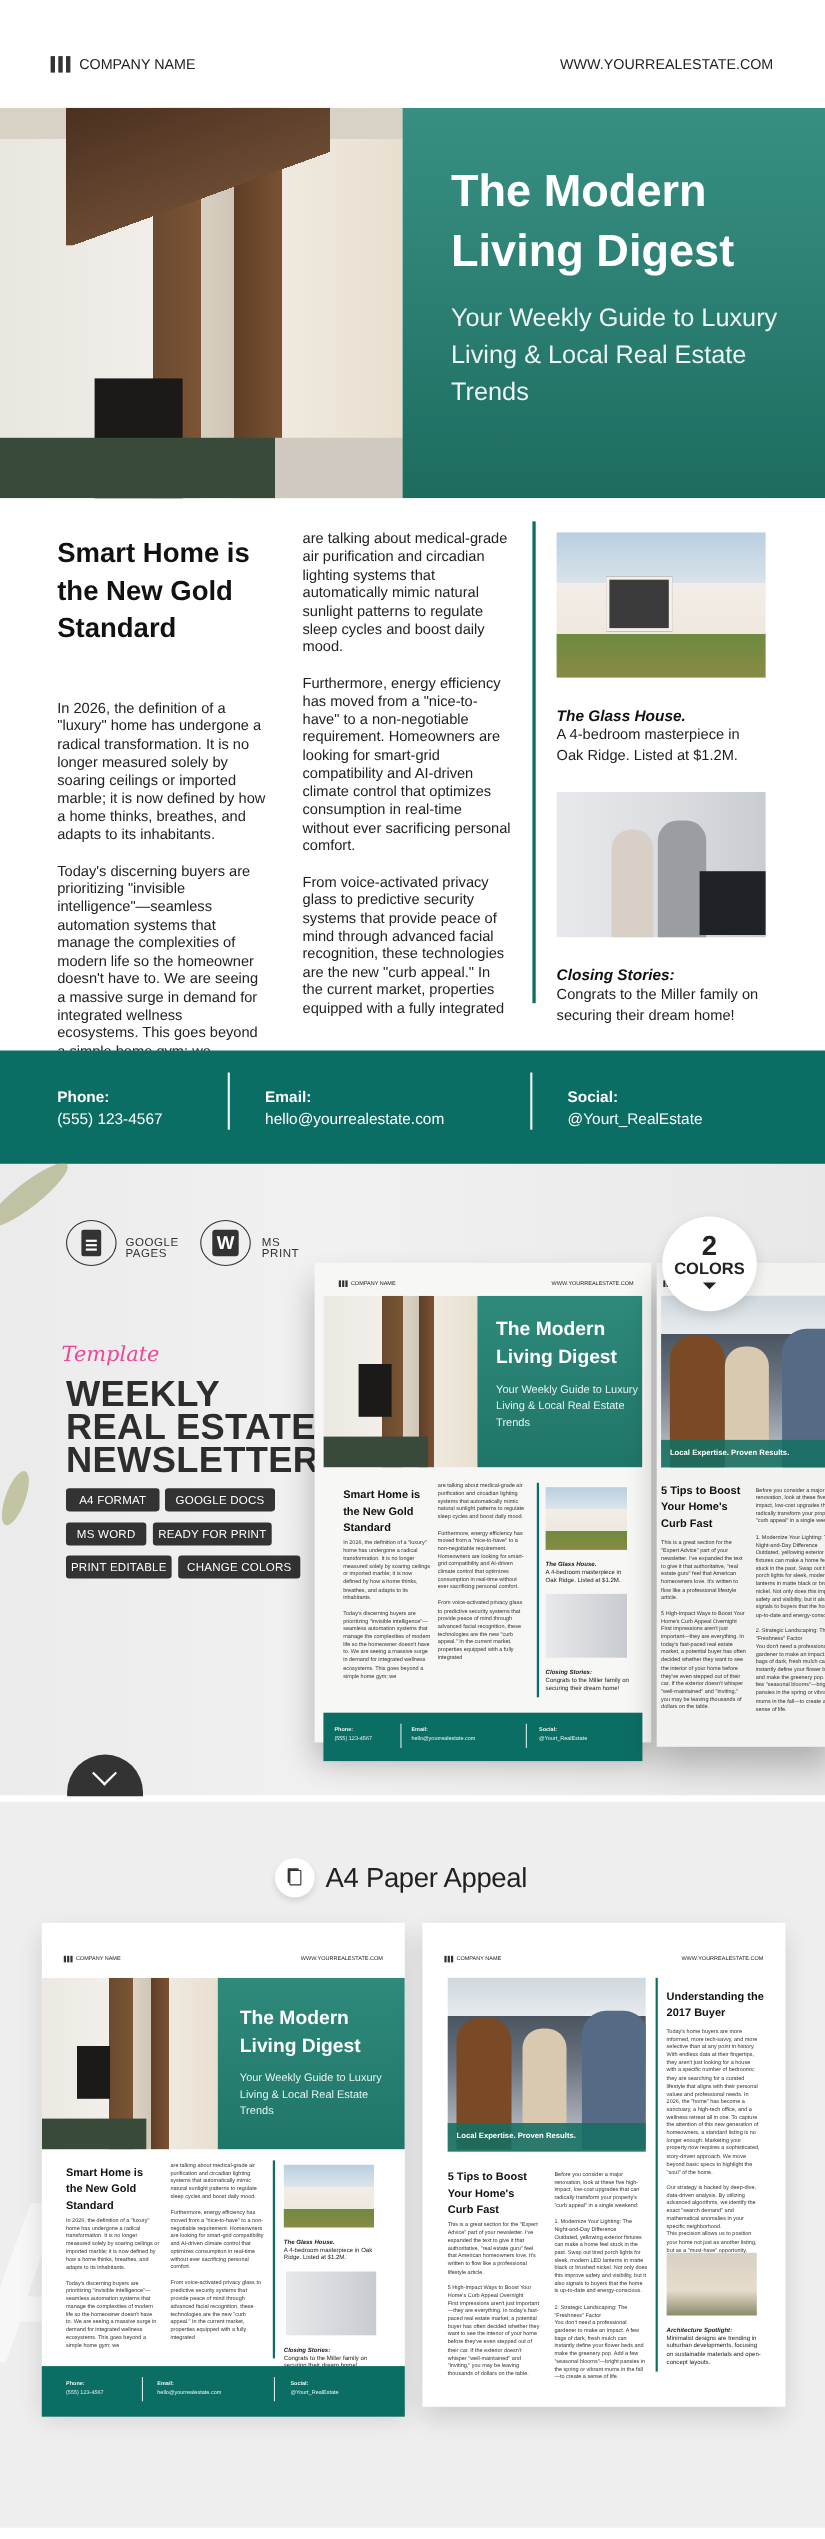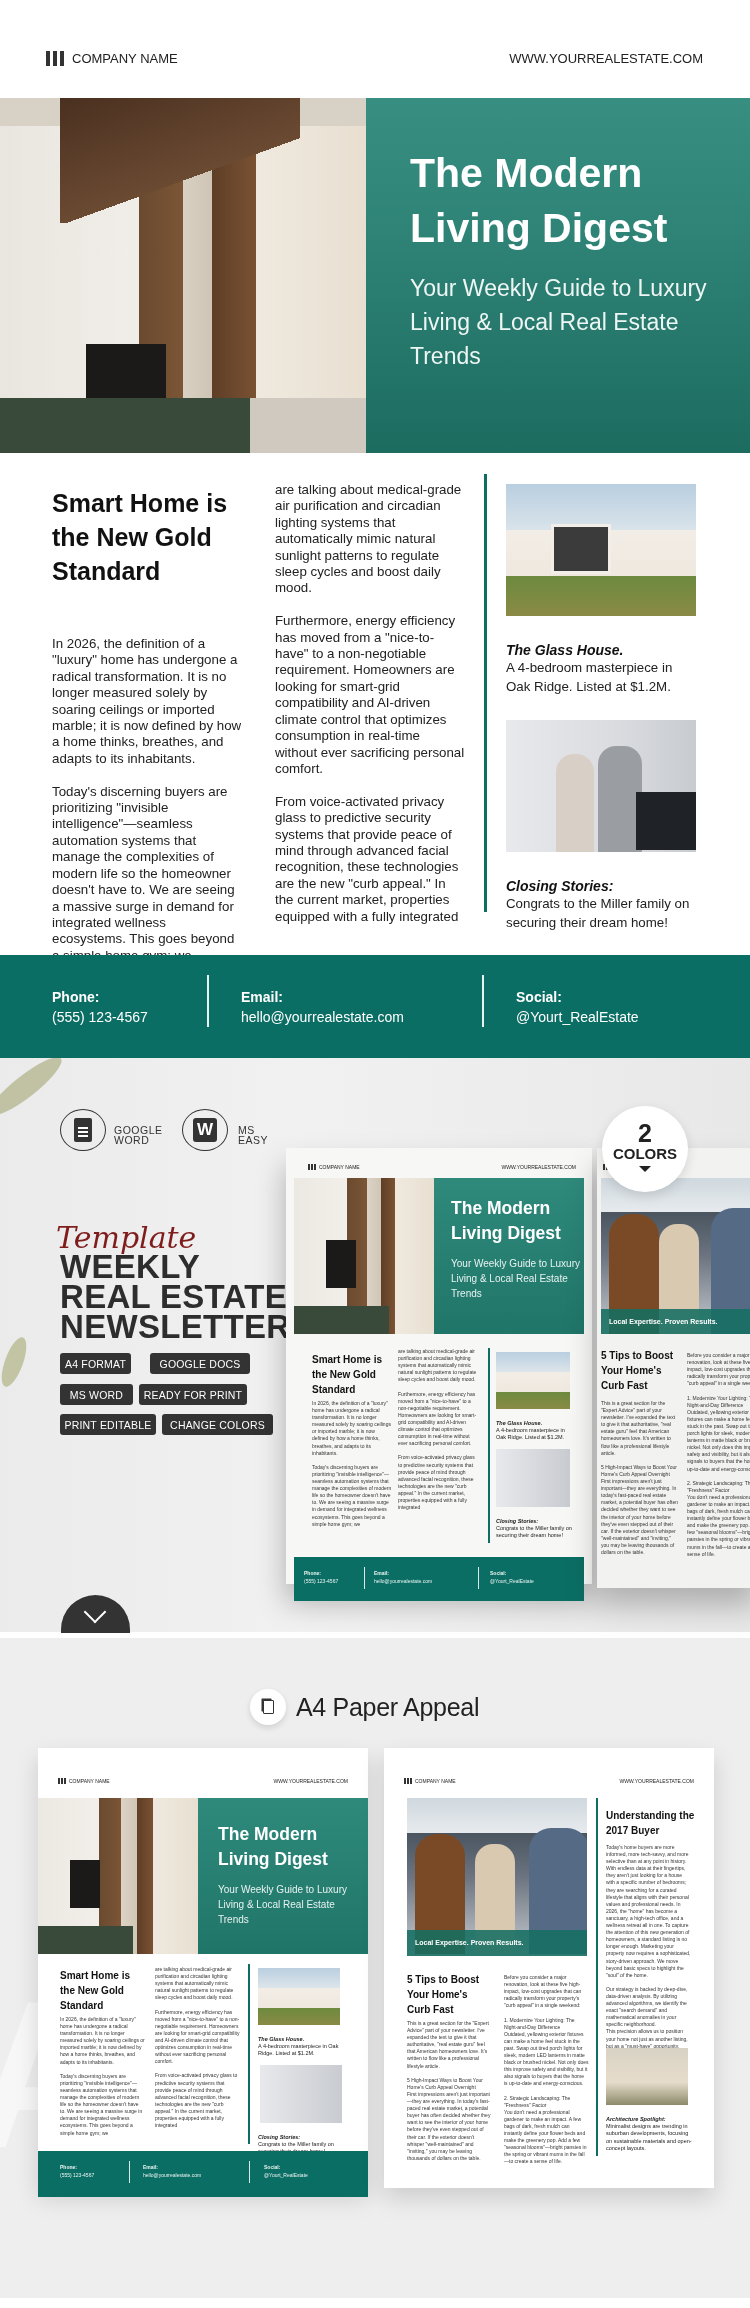--- a/index.html
+++ b/index.html
@@ -44,21 +44,21 @@
 .foot .sep{position:absolute;top:20px;width:2px;height:52px;background:#e8f2f0}
 
 
 .s2{position:absolute;left:0;top:1058px;width:750px;height:574px;background:linear-gradient(90deg,#ebebeb,#f1f1f1 40%,#e8e8e8);overflow:hidden}
 .leaf1{position:absolute;left:-10px;top:-5px;width:90px;height:22px;background:#b8bb97;border-radius:50%;transform:rotate(-38deg);transform-origin:left center;opacity:.85;top:45px}
 .badge-ico{position:absolute;width:46px;height:42px;border:1.5px solid #333;border-radius:50%;display:flex;align-items:center;justify-content:center}
 .badge-ico .doc{width:18px;height:24px;background:#333;border-radius:2px;position:relative}
 .badge-ico .doc:after{content:"";position:absolute;left:4px;top:9px;width:10px;height:2px;background:#fff;box-shadow:0 4px 0 #fff,0 8px 0 #fff}
 .badge-ico .w{width:24px;height:24px;background:#333;color:#fff;font-size:17px;font-weight:bold;border-radius:3px;text-align:center;line-height:24px}
 .badge-lbl{position:absolute;font-size:10.5px;line-height:10px;color:#333;letter-spacing:.5px;white-space:pre-line}
-.script{position:absolute;left:56px;top:1220px;font-family:"DejaVu Serif",serif;font-style:italic;font-size:30px;color:#7f1d1d}
+.script{position:absolute;left:56px;top:1220px;font-family:"DejaVu Serif",serif;font-style:italic;font-size:19px;color:#ec4899}
 .big{position:absolute;left:60px;top:1252px;font-size:33px;line-height:30px;font-weight:bold;color:#2d2d2d;letter-spacing:.3px;white-space:pre-line}
 .pill{position:absolute;height:21px;background:#333;color:#fff;font-size:10.5px;border-radius:3px;display:flex;align-items:center;justify-content:center;letter-spacing:.2px}
 .downbtn{position:absolute;left:61px;top:1595px;width:69px;height:38px;background:#333;border-radius:35px 35px 0 0}
 .downbtn .chev{position:absolute;left:26px;top:9px;width:16px;height:16px;border-right:2px solid #fff;border-bottom:2px solid #fff;transform:rotate(45deg)}
 
 .mag{position:absolute;left:286px;top:1148px;width:306px;height:436px;background:#f7f7f5;box-shadow:0 18px 28px rgba(0,0,0,.28)}
 .mag2{position:absolute;left:597px;top:1148px;width:160px;height:440px;background:#f2f2f0;box-shadow:0 18px 28px rgba(0,0,0,.25)}
 .mini-hdr{position:absolute;font-size:5px;color:#222;display:flex;align-items:center;gap:3px}
 .mini-bars{display:flex;gap:1px}.mini-bars i{display:block;width:2px;height:6px;background:#333}
 .m-hero{position:absolute;left:8px;top:30px;width:290px;height:156px;overflow:hidden}
@@ -175,33 +175,33 @@
 
 <section class="s2">
   <div class="leaf1"></div>
   <div style="position:absolute;left:5px;top:278px;width:18px;height:52px;background:#c3c4a4;border-radius:50%;transform:rotate(20deg)"></div>
 </section>
 
 <div class="badge-ico" style="left:60px;top:1109px">
   <span class="doc"></span>
 </div>
 <div class="badge-lbl" style="left:114px;top:1125px">GOOGLE
-WORD</div>
+PAGES</div>
 <div class="badge-ico" style="left:182px;top:1109px">
   <span class="w">W</span>
 </div>
 <div class="badge-lbl" style="left:238px;top:1125px">MS
-EASY</div>
+PRINT</div>
 
 <div class="script">Template</div>
 <div class="big">WEEKLY
 REAL ESTATE
 NEWSLETTER</div>
 
-<div class="pill" style="left:60px;top:1353px;width:71px">A4 FORMAT</div>
+<div class="pill" style="left:60px;top:1353px;width:85px">A4 FORMAT</div>
 <div class="pill" style="left:150px;top:1353px;width:100px">GOOGLE DOCS</div>
 <div class="pill" style="left:60px;top:1384px;width:73px">MS WORD</div>
 <div class="pill" style="left:139px;top:1384px;width:108px">READY FOR PRINT</div>
 <div class="pill" style="left:60px;top:1414px;width:96px">PRINT EDITABLE</div>
 <div class="pill" style="left:162px;top:1414px;width:111px">CHANGE COLORS</div>
 
 <div class="downbtn">
     <span class="chev"></span>
   </div>
 

